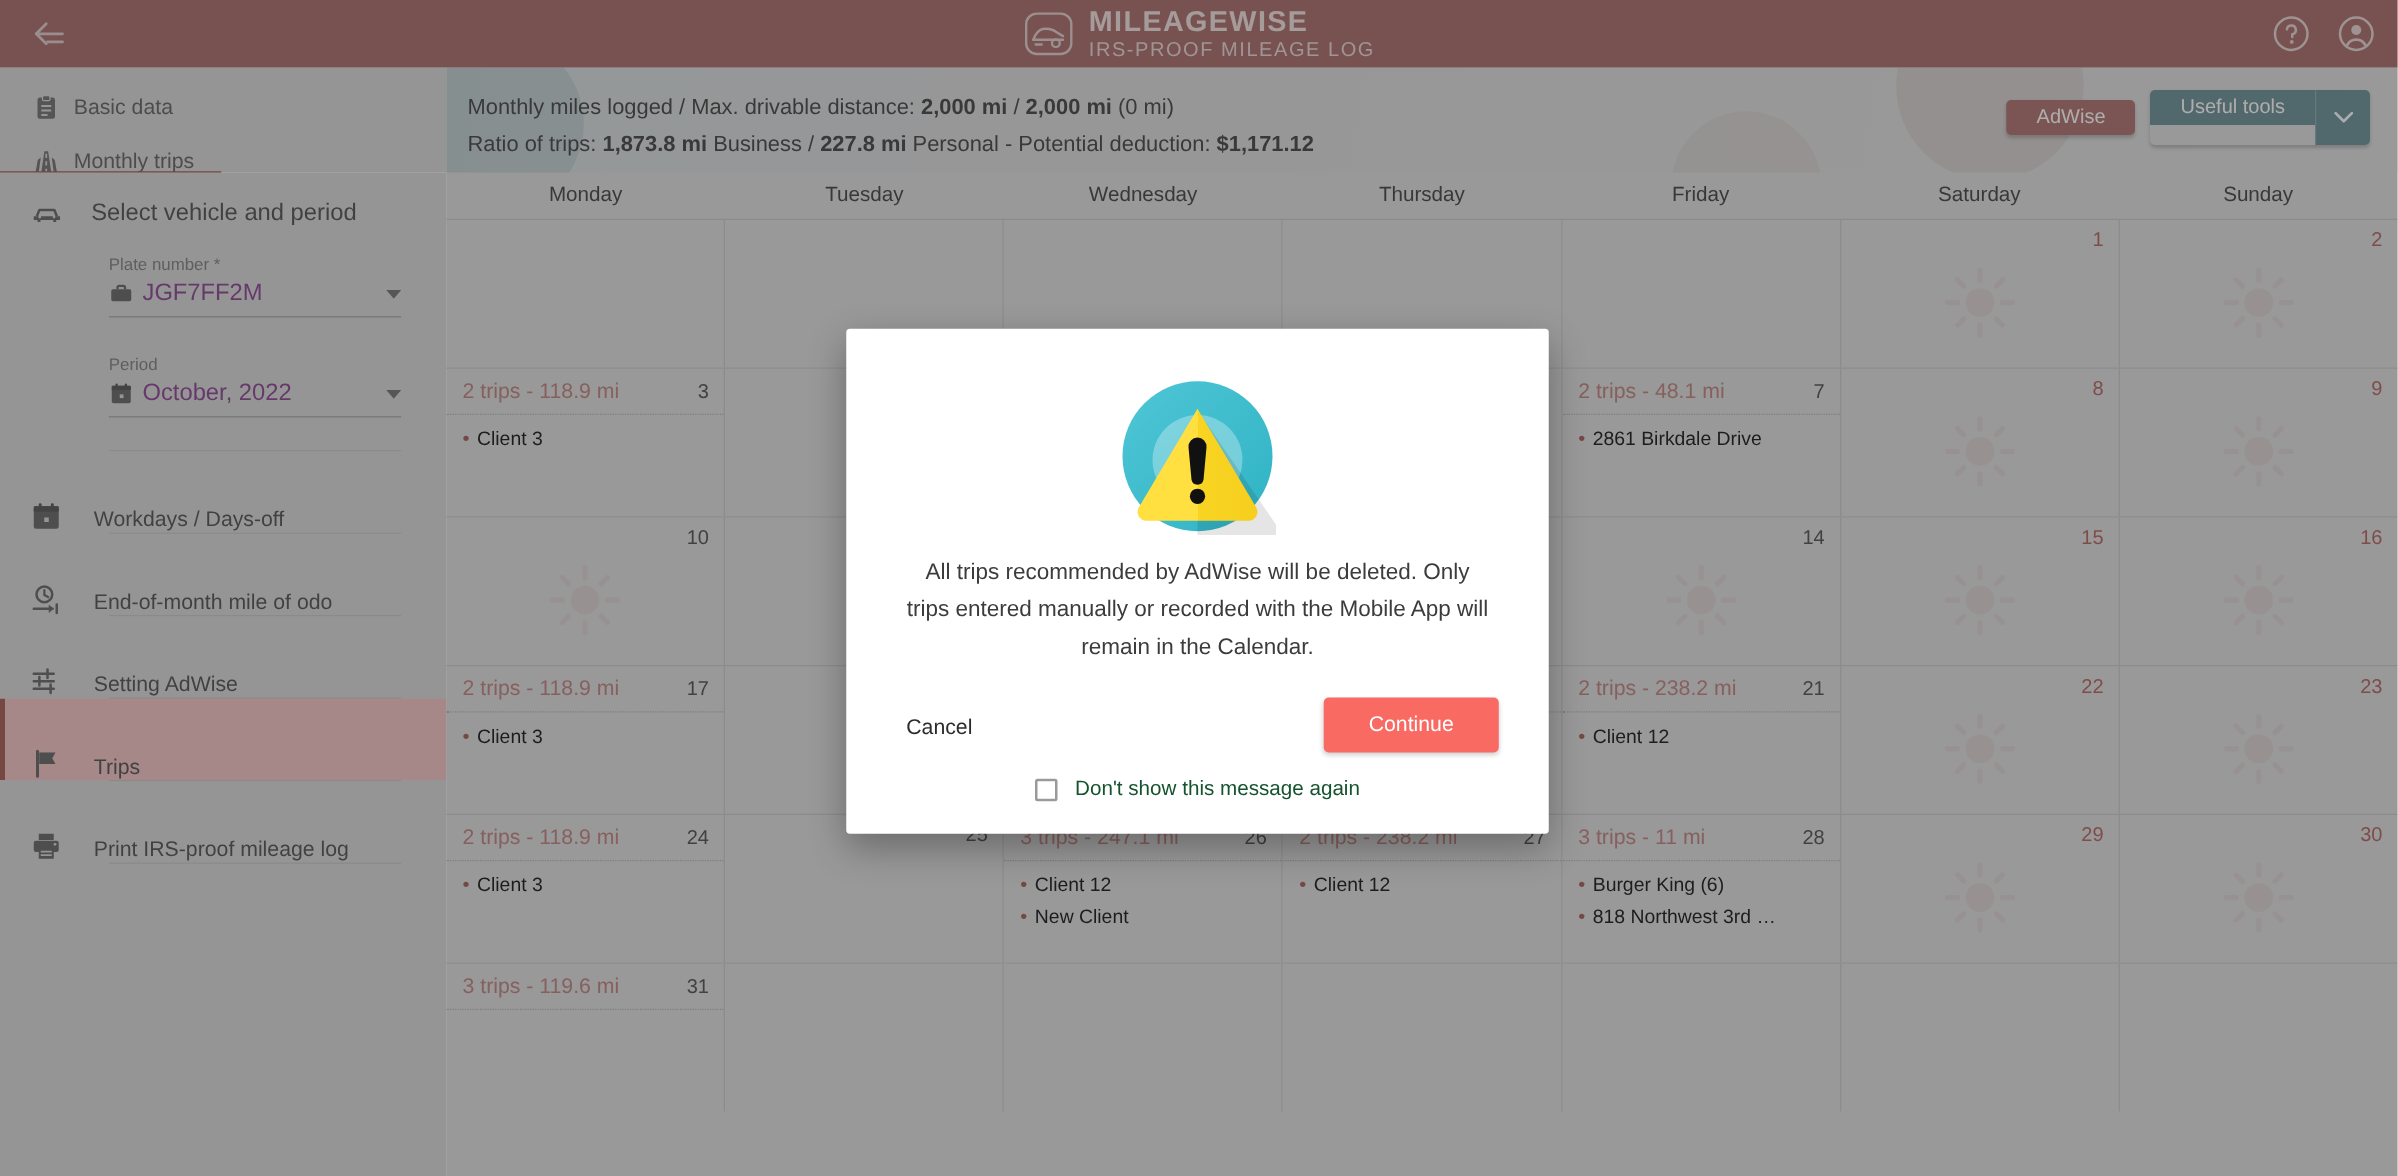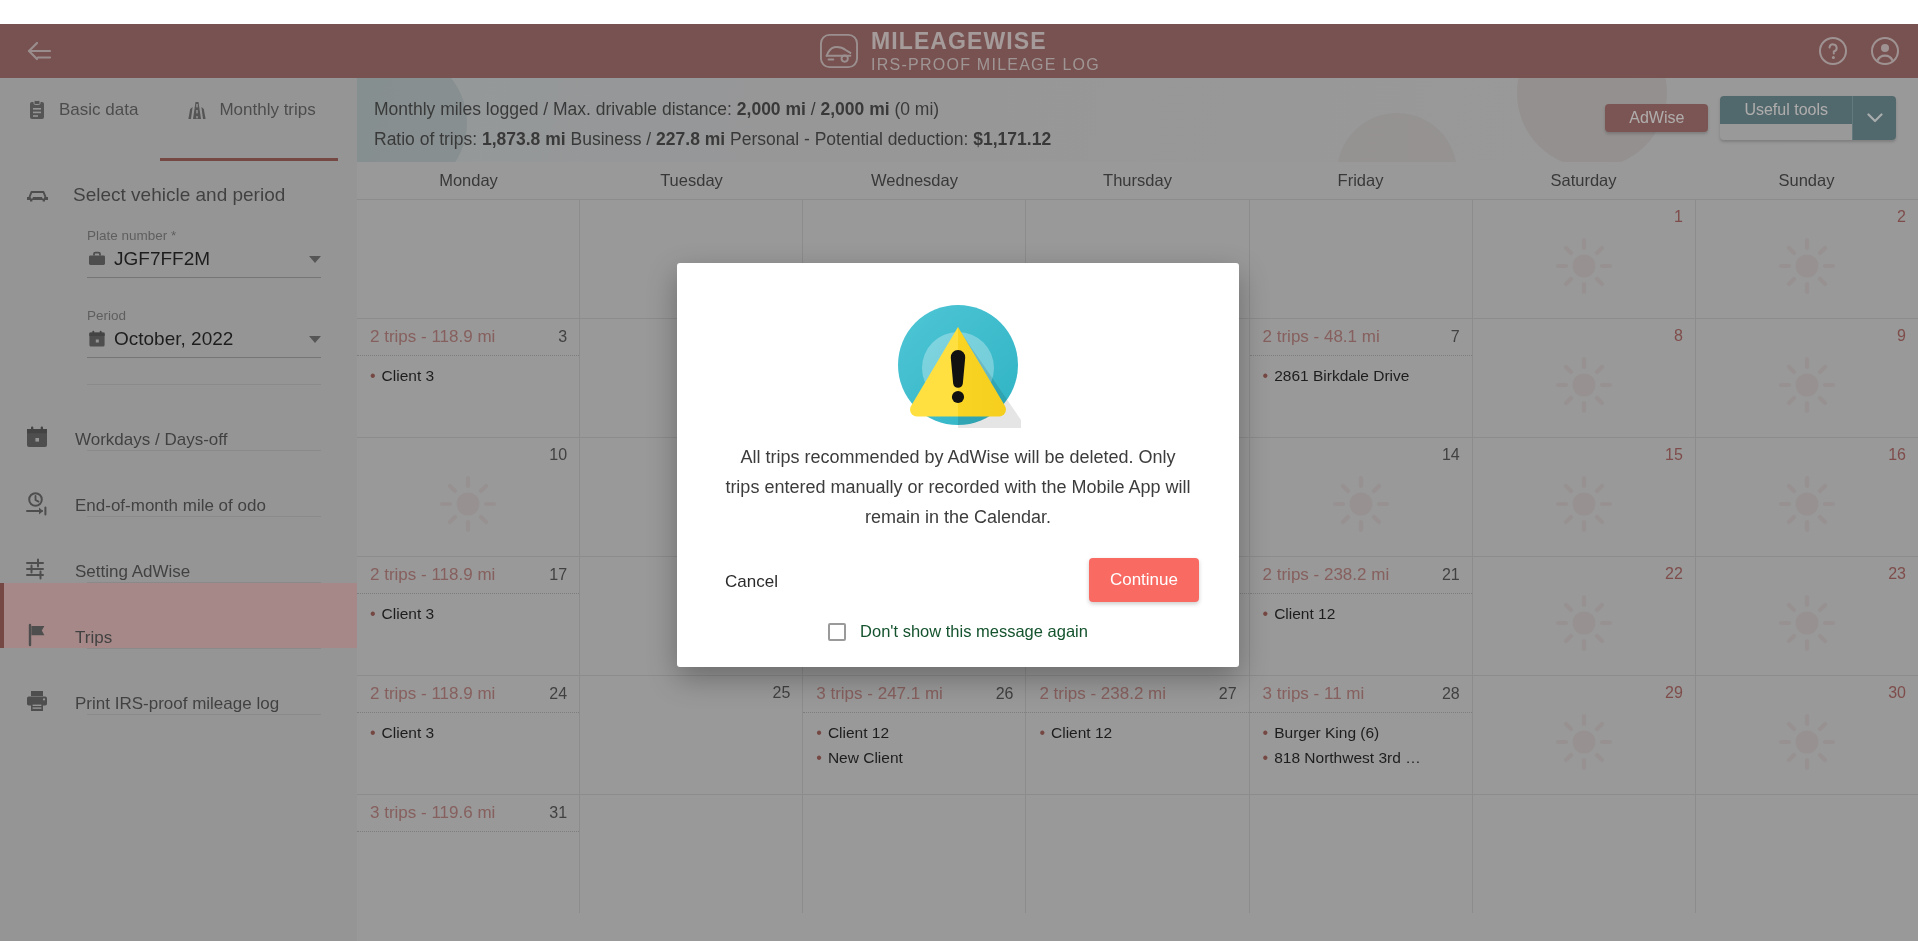--- a/index.html
+++ b/index.html
@@ -7,21 +7,20 @@
     width: 1918px; height: 941px;
     font-family: "Liberation Sans", sans-serif;
     overflow: hidden;
     background: #ffffff;
   }
 
   
   #app {
     position: absolute; inset: 0;
     filter: saturate(0.55) brightness(0.94);
-    margin-top: 24px;
   }
   #app::after {
     content: ""; position: absolute; inset: 0;
     background: rgba(90,90,90,0.34);
     pointer-events: none; z-index: 60;
   }
 
   
   .topbar {
     position: absolute; top: 0; left: 0; right: 0; height: 54px;
@@ -42,21 +41,21 @@
   .logo-sub {
     font-size: 16px; font-weight: normal; letter-spacing: 1.25px;
     color: #dcc0be; margin-top: 4px;
   }
   .round-icon { width: 30px; height: 30px; opacity: .9; cursor: pointer; }
 
   
   .tabsrow {
     position: absolute; top: 54px; left: 0; width: 357px; height: 84px;
     background: #c3c3c3;
-    display: flex; align-items: flex-start; z-index: 15;
+    display: flex; align-items: flex-start; z-index: 15; flex-direction: column;
   }
   .tab {
     display: flex; align-items: center; gap: 11px;
     height: 83px; padding: 0 22px 0 26px;
     color: #4d4d4d; font-size: 17px; cursor: pointer;
     position: relative; padding-top: 22px; align-items: flex-start;
   }
   .tab .tab-ico { width: 22px; height: 22px; flex: none; margin-top: -1px; }
   .tab.active::after {
     content: ""; position: absolute; left: 0; right: 0; bottom: 0;
@@ -74,21 +73,21 @@
   }
   .sb-head .ico { width: 27px; height: 27px; flex: none; }
   .field { margin: 4px 0 0 87px; width: 234px; }
   .field-label { font-size: 13.5px; color: #6a6a6a; margin-bottom: 5px; }
   .field-ctl {
     display: flex; align-items: center; gap: 7px;
     border-bottom: 1px solid #8d8d8d; padding-bottom: 7px;
     cursor: pointer;
   }
   .field-ctl .ico { width: 20px; height: 20px; flex: none; }
-  .field-val { font-size: 19px; color: #000000; flex: 1; }
+  .field-val { font-size: 19px; color: #a21caf; flex: 1; }
   .caret { width: 0; height: 0; border-left: 6px solid transparent; border-right: 6px solid transparent; border-top: 7px solid #5d5d5d; }
   .sb-gap { height: 26px; }
   .sb-sep { margin-left: 87px; width: 234px; border-top: 1px solid #b0b0b0; }
 
   .sb-item {
     display: flex; align-items: flex-end; gap: 25px;
     height: 65px; padding-left: 24px; cursor: pointer;
     color: #3b3b3b; font-size: 17px; position: relative;
   }
   .sb-item .ico { width: 26px; height: 26px; flex: none; }
@@ -177,21 +176,21 @@
     display: flex; align-items: flex-end; justify-content: space-between;
     padding: 22px 4px 0;
   }
   .btn-cancel {
     background: none; border: none; font-family: inherit;
     font-size: 17px; color: #2b2b2b; cursor: pointer; padding: 10px 8px;
   }
   .btn-continue {
     background: #f96a63; border: none; border-radius: 4px;
     color: #fff; font-family: inherit; font-size: 17px;
-    padding: 12px 21px; cursor: pointer;
+    padding: 12px 36px; cursor: pointer;
     box-shadow: 0 2px 4px rgba(0,0,0,.2);
   }
   .modal-check {
     display: flex; align-items: center; justify-content: center;
     gap: 14px; padding: 20px 0 4px;
     color: #14532d; font-size: 16.5px; cursor: pointer;
   }
   .checkbox {
     width: 18px; height: 18px; border: 2px solid #9a9a9a; border-radius: 2px;
     flex: none;

